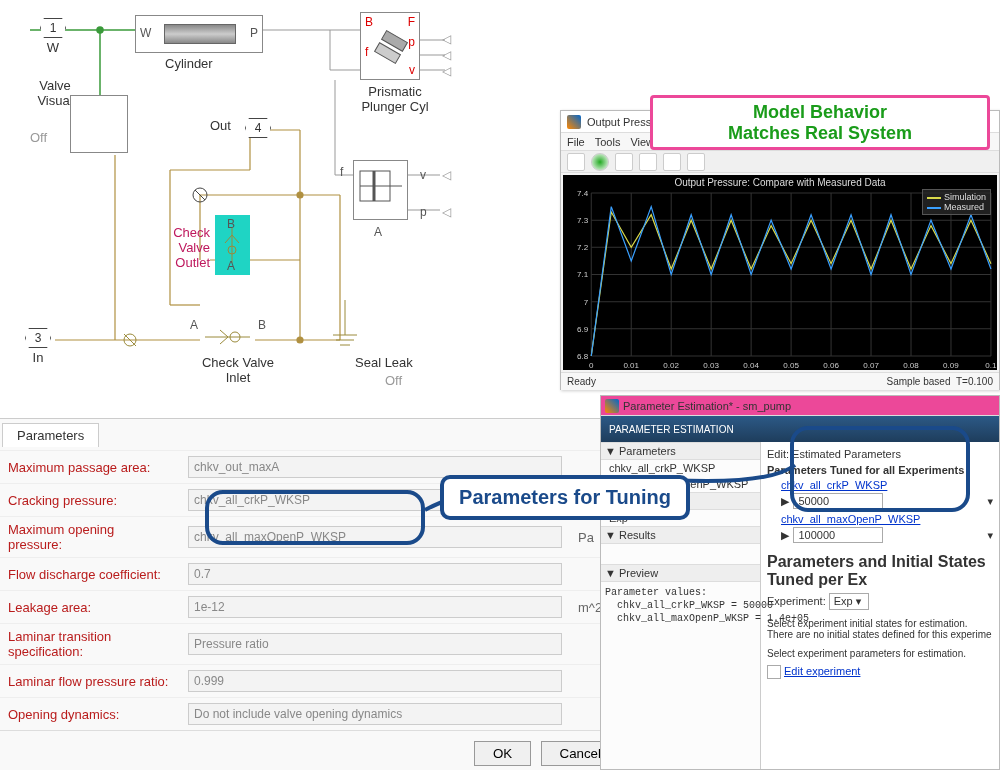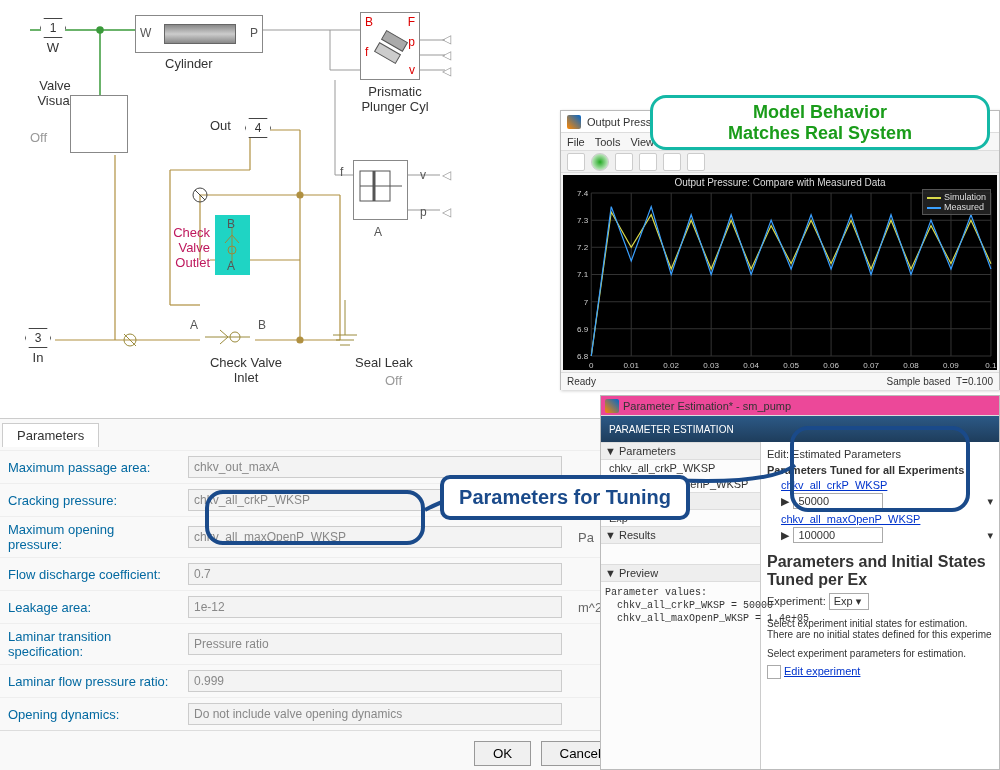--- a/index.html
+++ b/index.html
@@ -18,30 +18,30 @@
 
 .scope { position: absolute; top:110px; left:560px; width:440px; height:280px; border:1px solid #bbb; background:#f4f4f4; box-shadow:1px 1px 3px rgba(0,0,0,0.2);}
 .scope .titlebar { height:22px; background:#fff; display:flex; align-items:center; padding:0 6px; font-size:11px; gap:6px; border-bottom:1px solid #ddd;}
 .scope .menubar { height:18px; display:flex; gap:10px; padding:0 6px; font-size:11px; align-items:center; border-bottom:1px solid #ddd; background:#f7f7f7;}
 .scope .toolbar { height:22px; display:flex; gap:6px; padding:0 6px; align-items:center; border-bottom:1px solid #ddd; background:#f0f0f0;}
 .tbtn { width:18px; height:18px; border:1px solid #ccc; background:#fff; border-radius:2px;}
 .scope .plot { position:relative; height:195px; background:#000; margin:2px;}
 .scope .statusbar { height:18px; display:flex; justify-content:space-between; padding:0 6px; font-size:10px; align-items:center; border-top:1px solid #ddd; background:#f7f7f7;}
 
 
-.ann-green { position:absolute; top:95px; left:650px; width:340px; height:55px; background:#fff; border:3px solid #14b8a6; border-radius:16px; display:flex; align-items:center; justify-content:center; text-align:center; font-weight:bold; color:#1a9c1a; font-size:18px; z-index:50;}
+.ann-green { position:absolute; top:95px; left:650px; width:340px; height:55px; background:#fff; border:3px solid #ec4899; border-radius:4px; display:flex; align-items:center; justify-content:center; text-align:center; font-weight:bold; color:#1a9c1a; font-size:18px; z-index:50;}
 .ann-blue { position:absolute; top:475px; left:440px; width:250px; height:45px; background:#fff; border:4px solid #1a4a8a; border-radius:10px; display:flex; align-items:center; justify-content:center; font-weight:bold; color:#1a4a8a; font-size:20px; z-index:50;}
 .ann-blue-circle { position:absolute; border:4px solid #1a4a8a; border-radius:18px; z-index:45;}
 
 
 .params { position: absolute; top:418px; left:0; width:630px; height:353px; background:#f9f9f9; border-top:1px solid #ccc;}
 .params .tab { display:inline-block; padding:4px 14px; border:1px solid #ccc; border-bottom:none; background:#fff; margin:4px 0 0 2px; font-size:13px;}
 .params table { width:100%; border-collapse:collapse; margin-top:3px;}
 .params td { padding:5px 8px; font-size:13px; vertical-align:middle; border-top:1px solid #eee;}
-.params td.lbl { width:180px; color:#0369a1;}
+.params td.lbl { width:180px; color:#b91c1c;}
 .params td.val input, .params td.val .ro { width:100%; border:1px solid #ccc; padding:3px 5px; font-size:12px; background:#fff; color:#888;}
 .params td.val .ro { display:block; background:#f3f3f3;}
 .params td.unit { width:60px; color:#666;}
 .params .btns { text-align:right; padding:10px; border-top:1px solid #ddd;}
 .params .btns button { padding:4px 18px; margin-left:6px; border:1px solid #999; background:#f0f0f0;}
 
 
 .estwin { position:absolute; top:395px; left:600px; width:400px; height:375px; background:#fff; border:1px solid #bbb; font-size:11px;}
 .estwin .titlebar { height:20px; background:#ec4899; display:flex; align-items:center; padding:0 4px; gap:4px; border-bottom:1px solid #ddd;}
 .estwin .ribbon { height:26px; background:linear-gradient(#2c5986,#1e3d5c); color:#fff; display:flex; align-items:center; padding:0 8px; font-size:10px;}
@@ -176,21 +176,21 @@
 
   <div class="dblock" style="top:322px; left:200px; width:55px; height:30px;">
     <svg width="55" height="30">
         <line x1="5" y1="15" x2="50" y2="15" stroke="#9a8a3a"></line>
         <polyline points="20,8 28,15 20,22" fill="none" stroke="#9a8a3a"></polyline>
         <circle cx="35" cy="15" r="5" fill="none" stroke="#9a8a3a"></circle>
       </svg>
   </div>
   <span class="port-lbl" style="top:318px; left:190px;">A</span>
   <span class="port-lbl" style="top:318px; left:258px;">B</span>
-  <div class="dblock" style="top:355px; left:196px; width:100px; white-space:pre-line;">Check Valve
+  <div class="dblock" style="top:355px; left:188px; width:100px; white-space:pre-line;">Check Valve
 Inlet</div>
 
   <div class="dblock" style="top:328px; left:25px;">
     <div class="hex">
         <span>3</span>
       </div>
     <div style="margin-top:2px;">In</div>
   </div>
 
   <svg style="position:absolute; top:330px; left:120px;" width="20" height="20">

